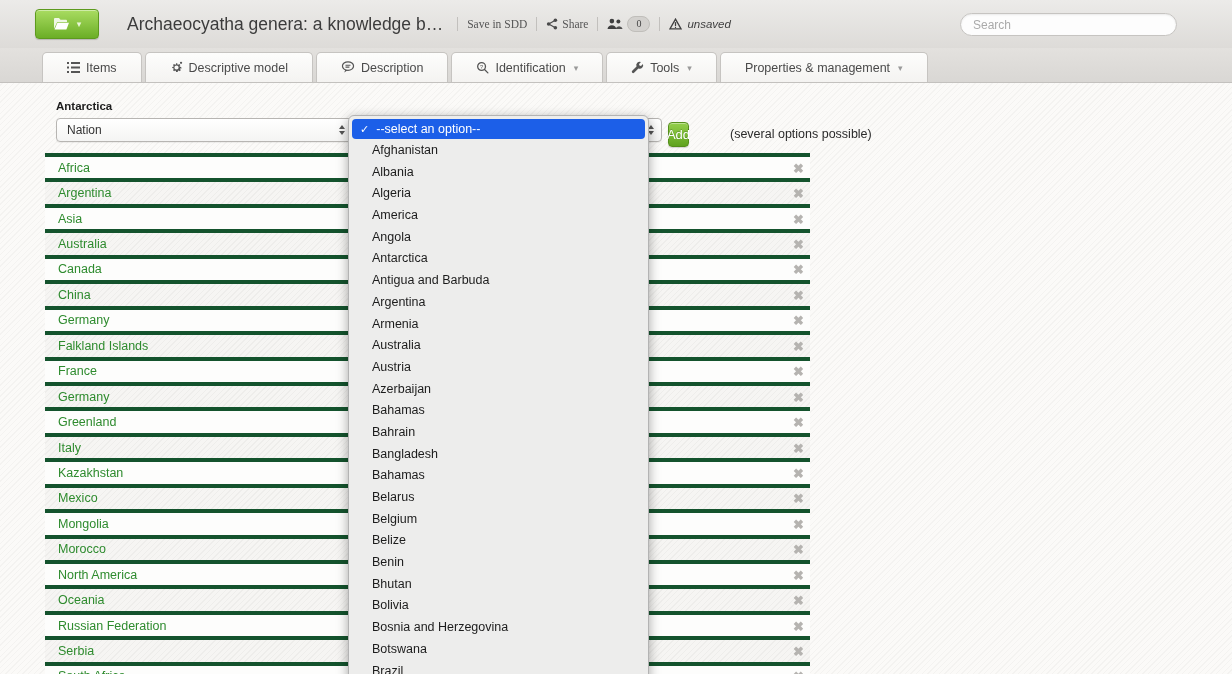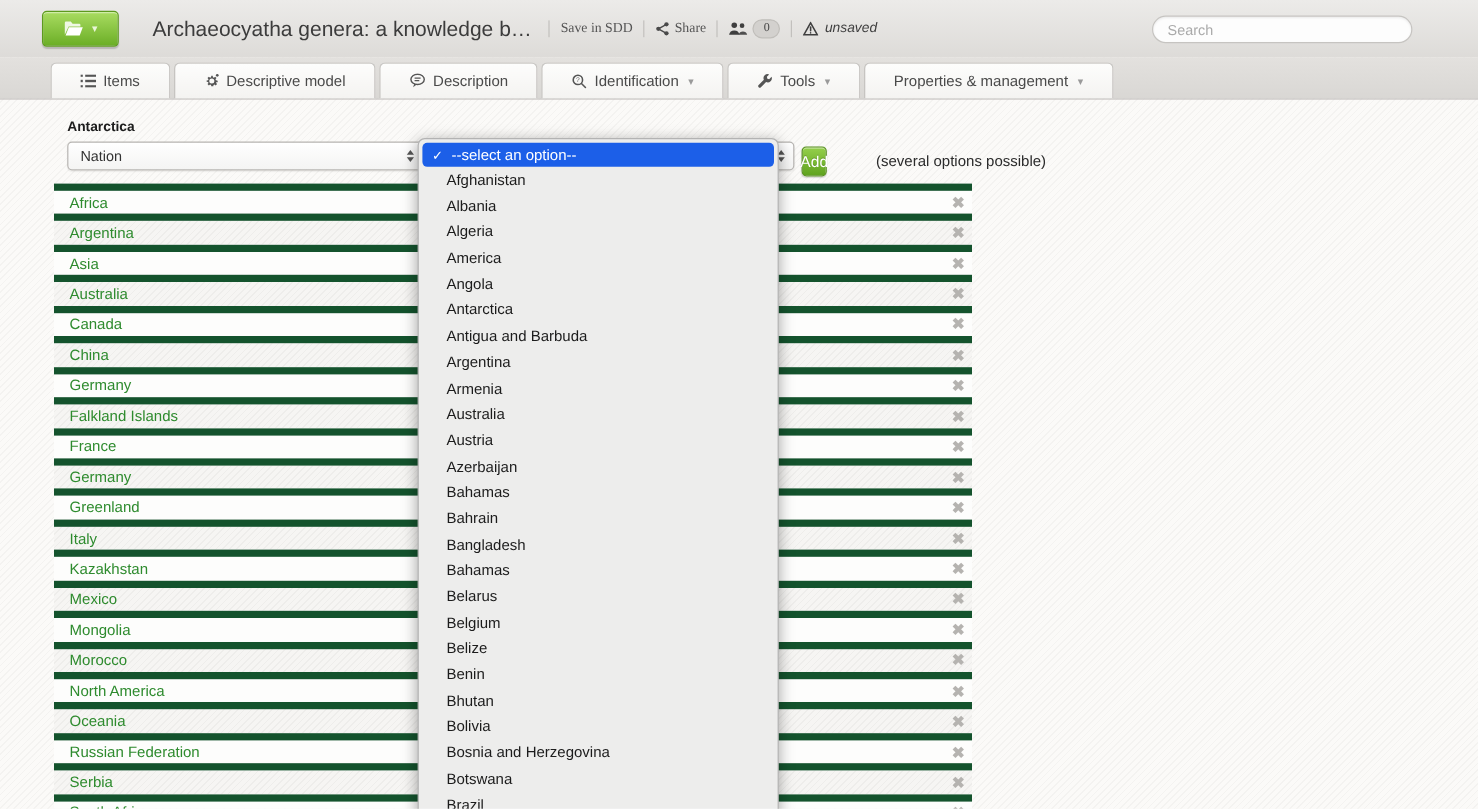--- a/index.html
+++ b/index.html
@@ -84,21 +84,21 @@
     display:flex; align-items:center; justify-content:center;
     text-shadow:0 -1px 0 rgba(0,0,0,.2);
     box-shadow:inset 0 1px 0 rgba(255,255,255,.4), 0 1px 1px rgba(0,0,0,.15);
     cursor:pointer;
   }
   .hint { position:absolute; left:730px; top:43px; font-size:12.5px; color:#2b2b2b; }
 
   
   .geo-list { position:absolute; left:45px; top:69px; width:765px; }
   .geo-row {
-    position:relative; height:25.45px; border-top:6px solid #14532d;
+    position:relative; height:25.45px; border-top:4px solid #14532d;
     background:#fdfdfc; display:flex; align-items:center;
   }
   .geo-row:nth-child(even) {
     background-color:#f6f5f3;
     background-image:repeating-linear-gradient(135deg, rgba(110,110,105,0.06) 0 1px, transparent 1px 4px);
   }
   .geo-link { margin-left:13px; font-size:12.5px; color:#2e8b2e; text-decoration:none; cursor:pointer; }
   .geo-remove {
     position:absolute; right:6px; top:50%; transform:translateY(-50%);
     color:#b5b3b0; font-size:13px; font-weight:bold; cursor:pointer; line-height:1;

